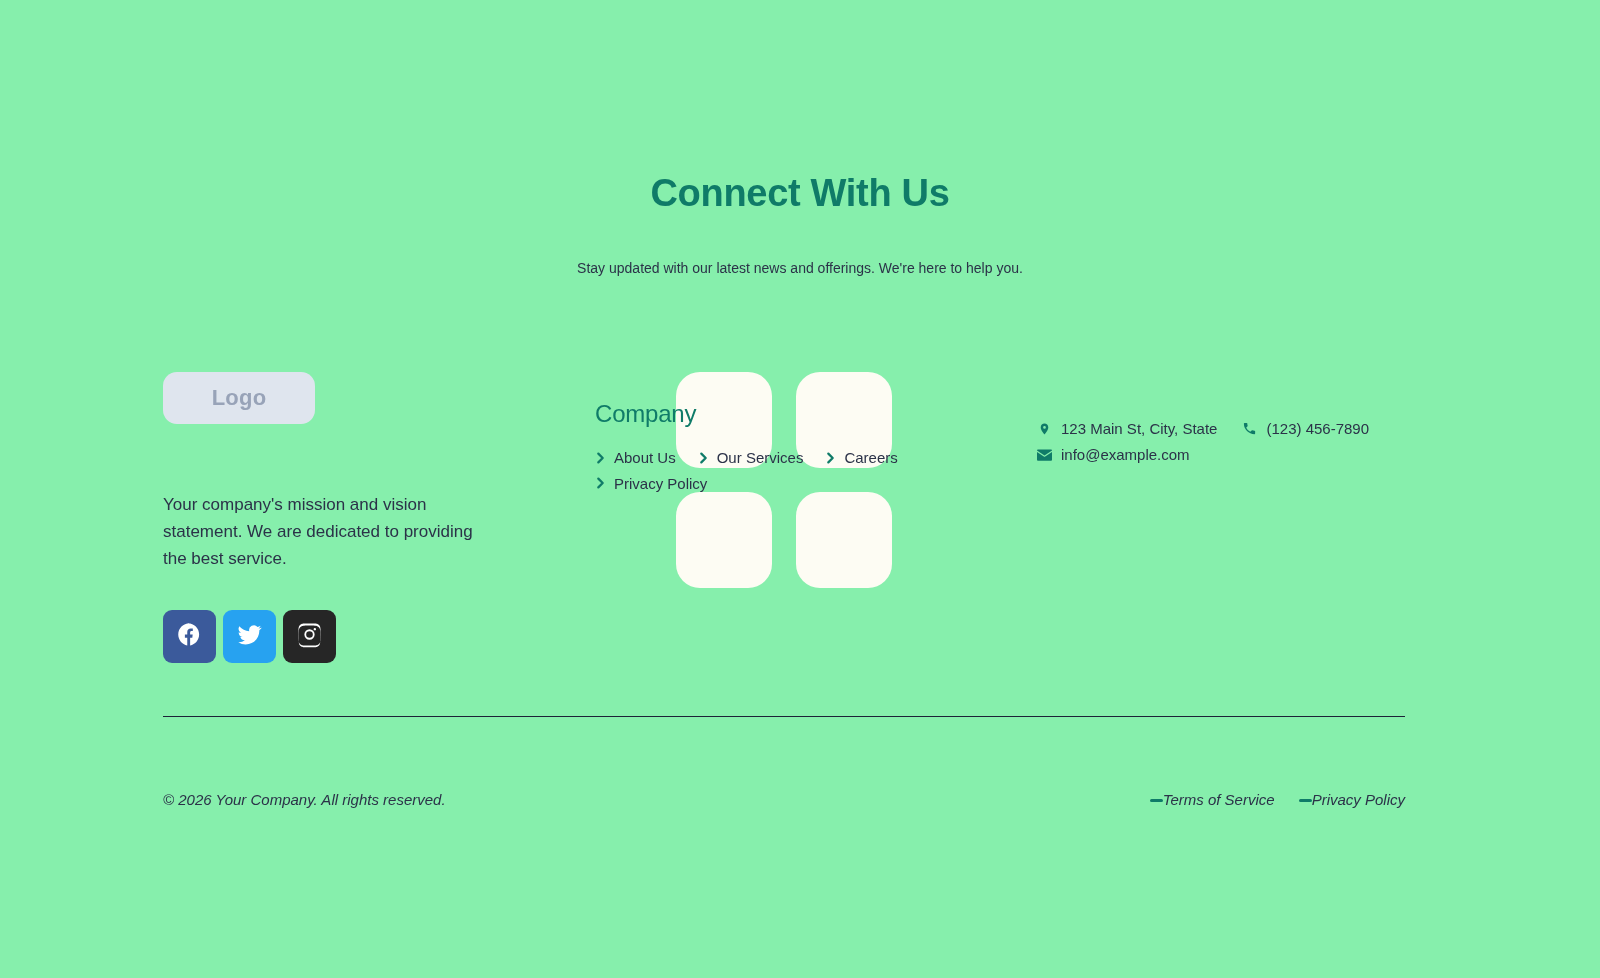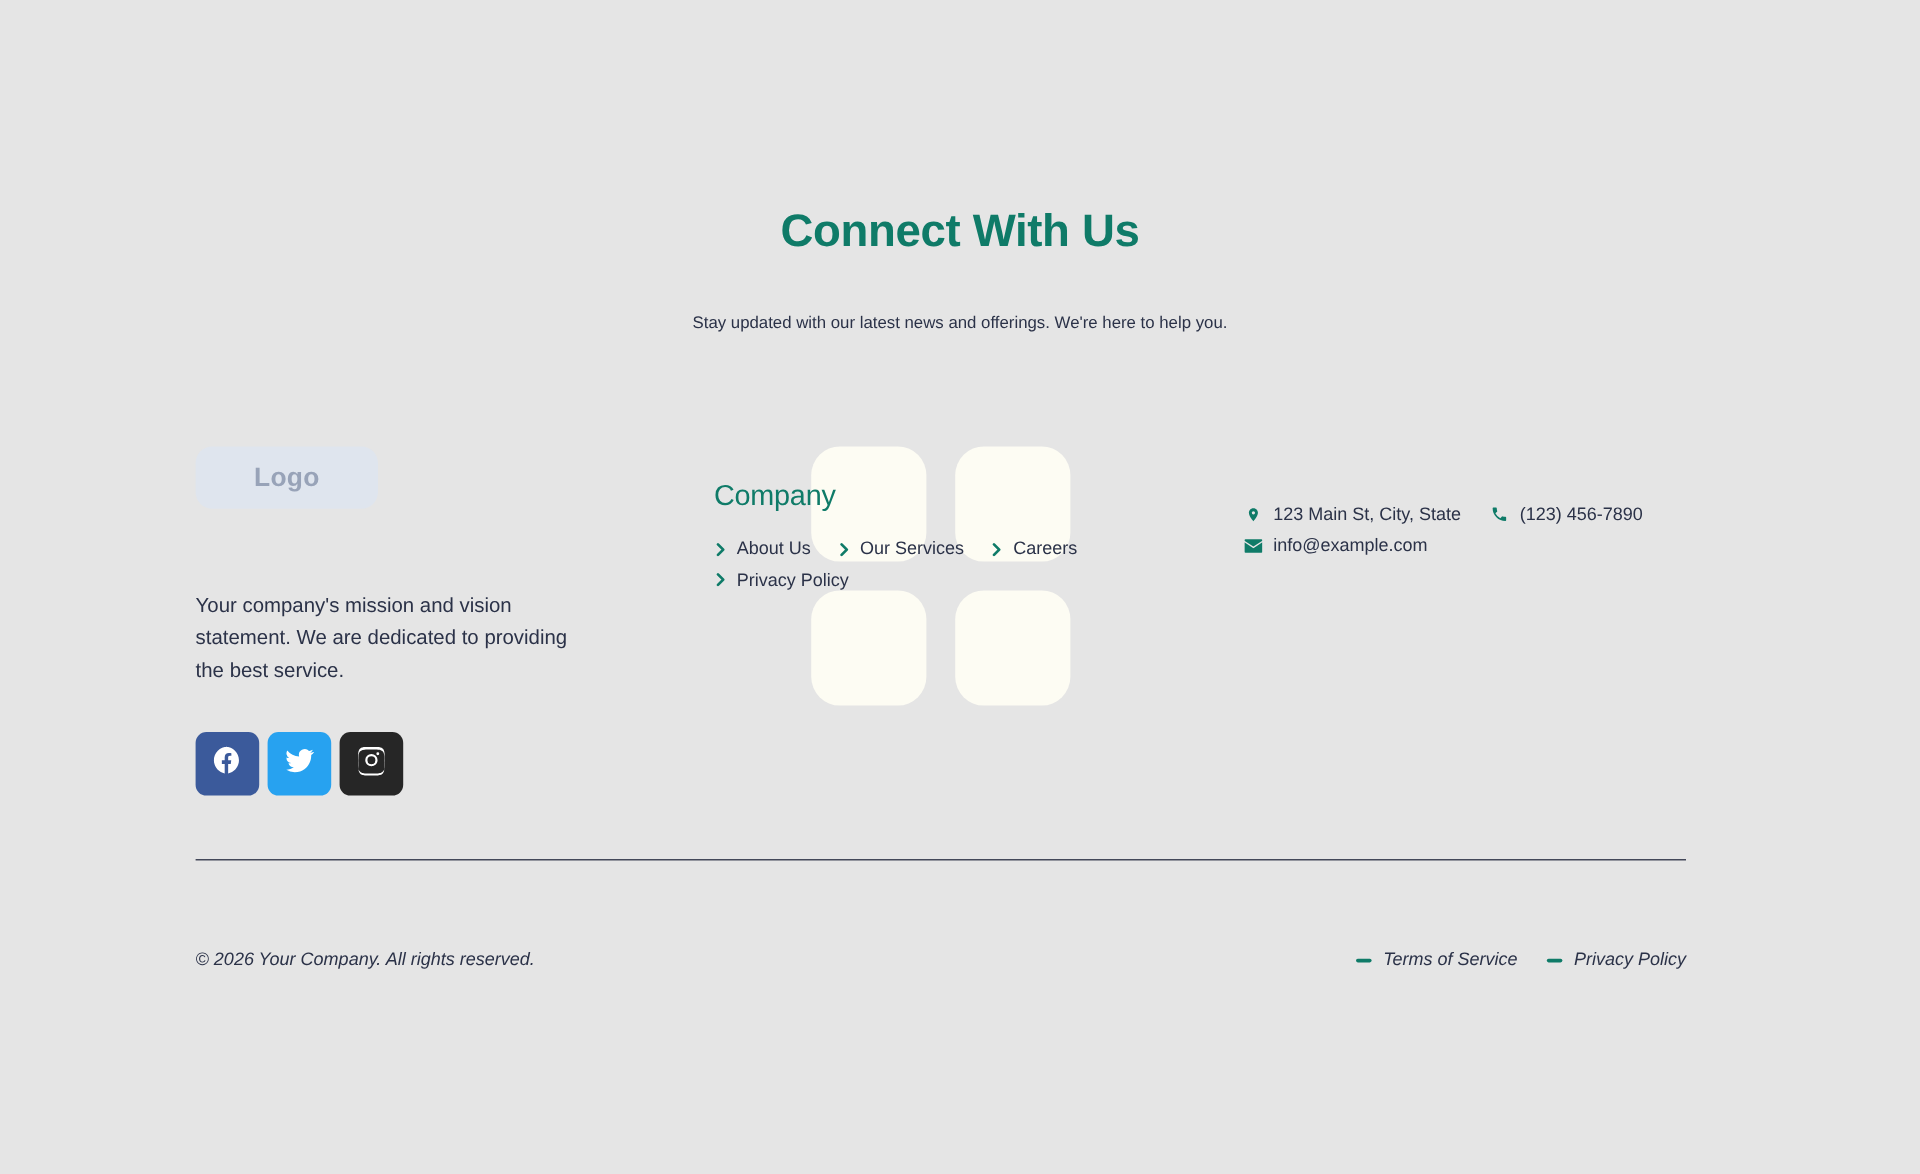--- a/index.html
+++ b/index.html
@@ -9,21 +9,21 @@
     height: 978px;
     background: #ffffff;
     font-family: "Liberation Sans", sans-serif;
     overflow: hidden;
   }
 
   .footer-root {
     position: relative;
     width: 1600px;
     height: 978px;
-    background: #e5e5e5;
+    background: #86efac;
   }
 
   
   .deco-layer {
     position: absolute;
     left: 676px;
     top: 372px;
     width: 216px;
     height: 216px;
     pointer-events: none;
@@ -215,21 +215,20 @@
     line-height: 1.5;
   }
   .legal-links {
     display: flex;
     align-items: center;
     gap: 24px;
   }
   .legal-item {
     display: inline-flex;
     align-items: center;
-    gap: 10px;
     cursor: pointer;
     white-space: nowrap;
   }
   .legal-item .dash {
     display: inline-block;
     width: 13px;
     height: 3px;
     border-radius: 2px;
     background: #0f7b68;
   }

